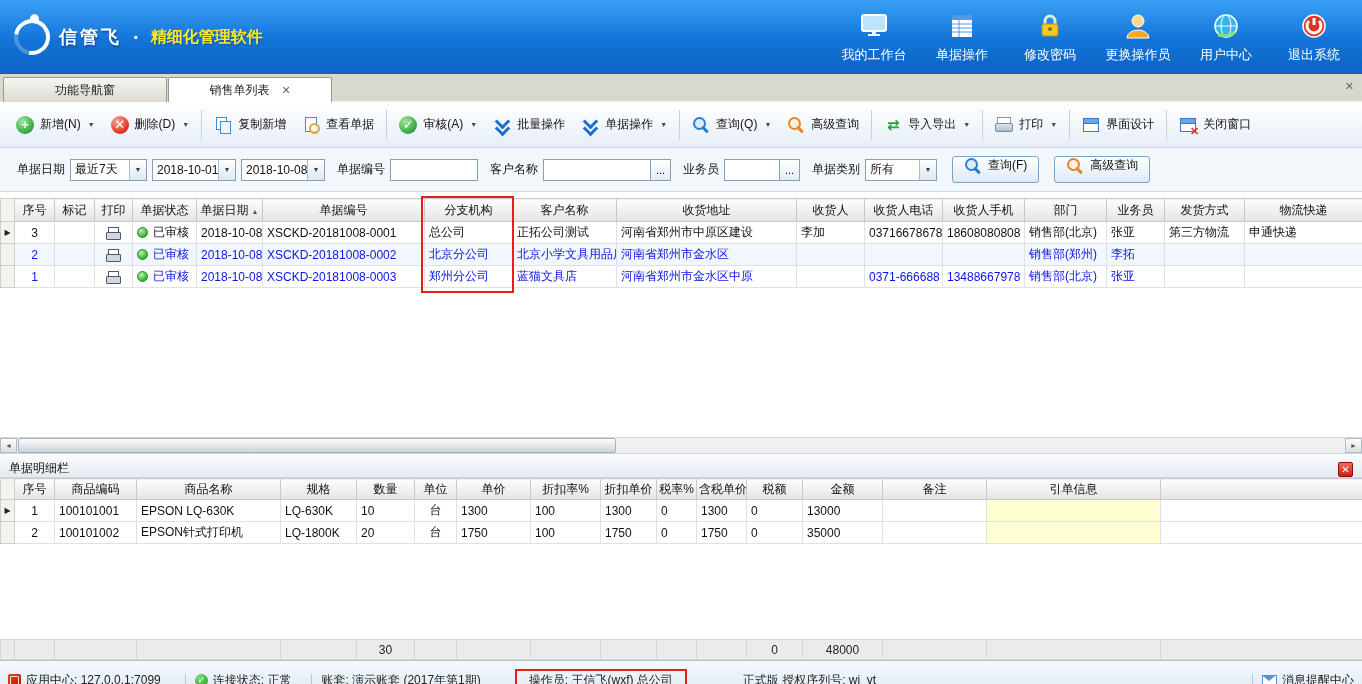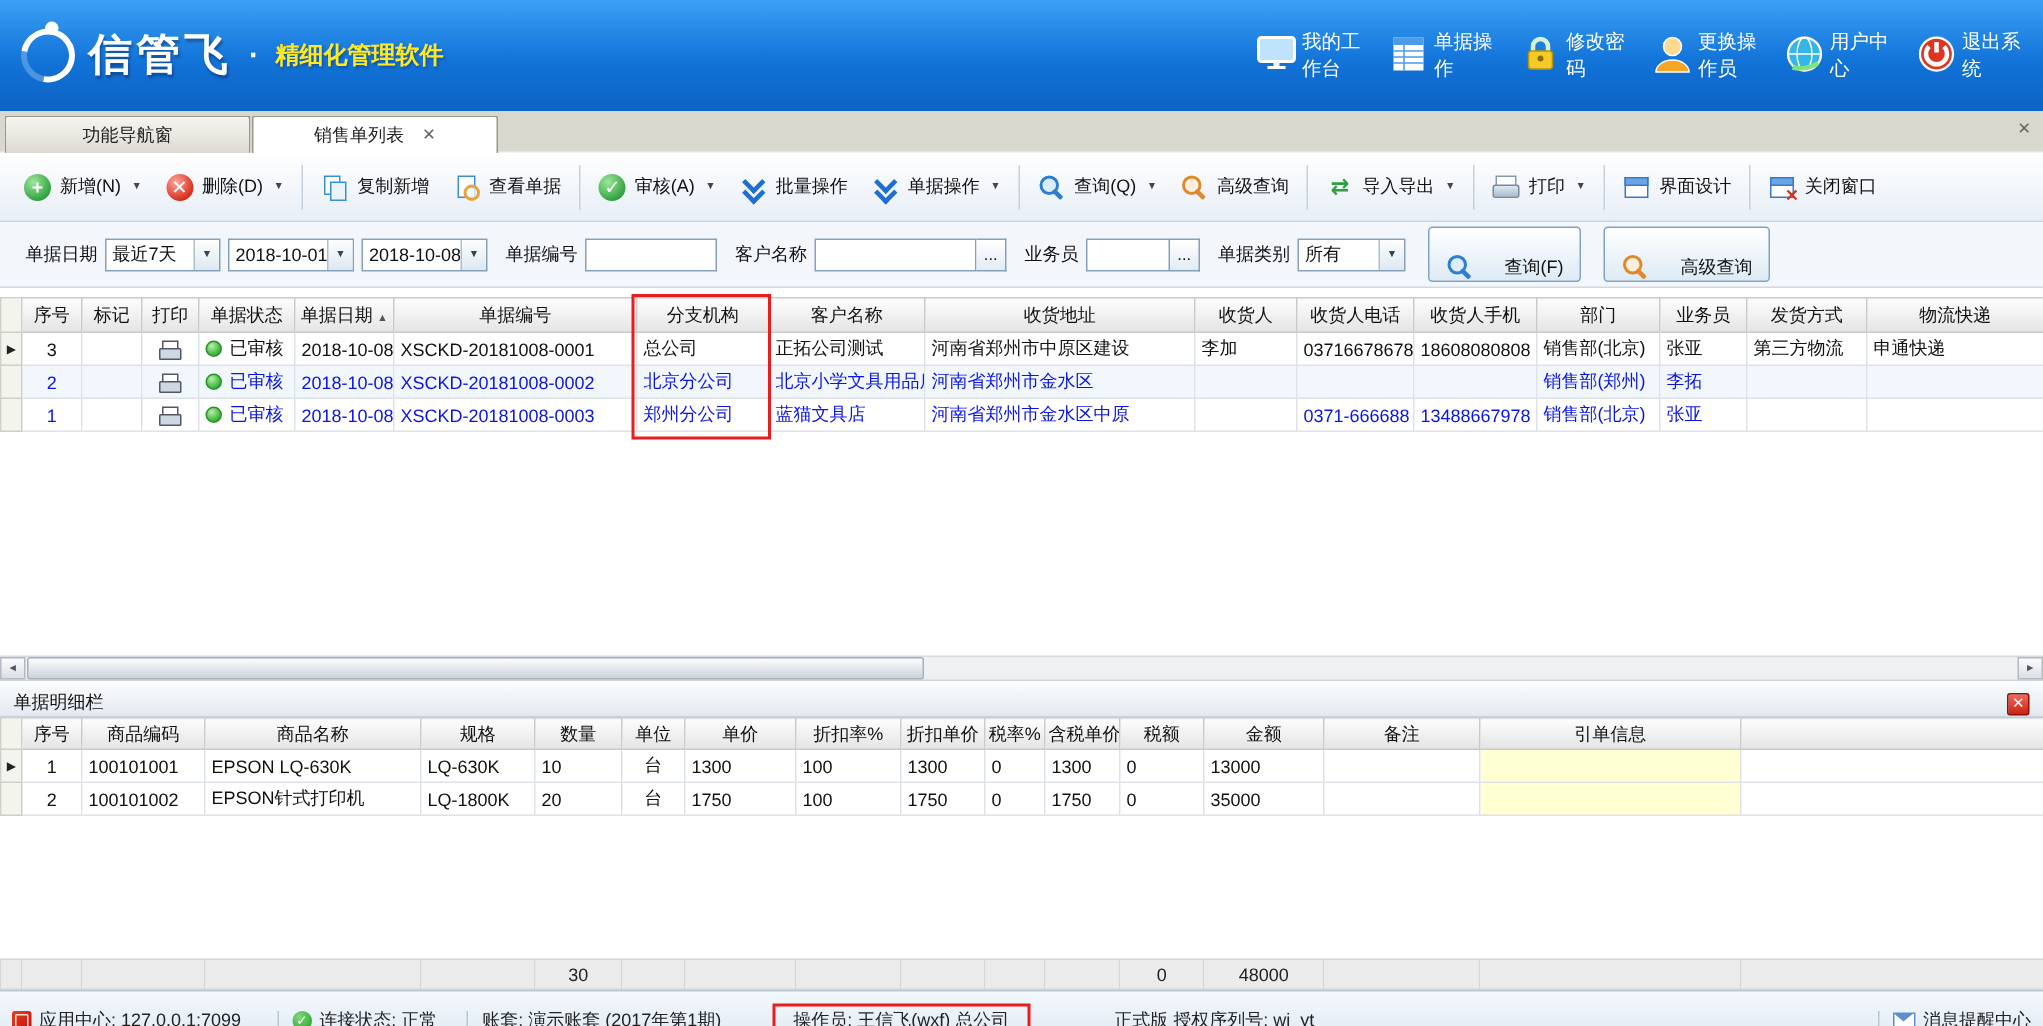--- a/index.html
+++ b/index.html
@@ -4,25 +4,25 @@
 <style>
   *{margin:0;padding:0;box-sizing:border-box}
   body{width:1362px;height:684px;overflow:hidden;font-family:"Liberation Sans","DejaVu Sans",sans-serif;font-size:12px;color:#111;background:#fff}
   .app{width:1362px;height:684px;display:flex;flex-direction:column;position:relative}
 
   
   .hdr{flex:none;height:74px;background:linear-gradient(180deg,#3aa0f5,#1273d8 55%,#0c63c4);display:flex;align-items:center;justify-content:space-between;padding:0 10px 0 14px}
   .logo{display:flex;align-items:center;gap:9px}
   .logo-mark{width:36px;height:36px;border-radius:50%;border:4px solid #fff;border-left-color:rgba(255,255,255,.25);transform:rotate(-35deg);position:relative}
   .logo-mark::after{content:"";position:absolute;right:-3px;top:-4px;width:9px;height:9px;border-radius:50%;background:#fff}
-  .logo-title{color:#fff;font-size:29px;font-weight:bold;letter-spacing:3px;text-shadow:1px 2px 2px rgba(0,0,40,.35)}
+  .logo-title{color:#fff;font-size:18px;font-weight:bold;letter-spacing:3px;text-shadow:1px 2px 2px rgba(0,0,40,.35)}
   .logo-sep{color:#fff;font-size:20px;font-weight:bold;margin:0 2px}
   .logo-sub{color:#ffe924;font-size:16px;font-weight:bold;text-shadow:1px 1px 2px rgba(0,0,40,.3)}
   .hnav{display:flex;gap:12px}
-  .hitem{width:76px;display:flex;flex-direction:row;align-items:center;gap:2px;color:#fff;font-size:13px;cursor:pointer}
+  .hitem{width:76px;display:flex;flex-direction:column;align-items:center;gap:2px;color:#fff;font-size:13px;cursor:pointer}
 
   
   .tabs{flex:none;height:28px;background:#d8d8cf;display:flex;padding:3px 3px 0;position:relative;border-bottom:1px solid #f2f2ec}
   .tab{height:25px;min-width:164px;display:flex;align-items:center;justify-content:center;gap:12px;border:1px solid #98988e;border-bottom:none;border-radius:2px 2px 0 0;background:linear-gradient(#f6f5f0,#dcdad2);margin-right:1px;padding:0 10px;color:#222}
   .tab.active{background:#fff}
   .tab .x,.strip-x{color:#666;font-size:11px;line-height:11px}
   .strip-x{position:absolute;right:8px;top:7px}
 
   
   .tbar{flex:none;height:46px;background:linear-gradient(#ffffff,#e7eef7);border-bottom:1px solid #c8d4e2;display:flex;align-items:center;padding:0 8px}
@@ -51,21 +51,21 @@
   .ti-closewin i{position:absolute;right:-2px;bottom:-3px;color:#d43322;font:bold 11px/11px "Liberation Sans",sans-serif;font-style:normal}
 
   
   .fbar{flex:none;height:44px;background:#f3f7fb;border-bottom:1px solid #cfd9e4;display:flex;align-items:center;padding:0 10px;gap:5px}
   .flab{margin-left:7px;white-space:nowrap}
   .combo{height:22px;background:#fff;border:1px solid #86a0ba;display:flex;align-items:center;flex:none}
   .combo .val{padding:0 4px;flex:1;white-space:nowrap;overflow:hidden}
   .combo .dd{width:17px;align-self:stretch;background:linear-gradient(#fefefe,#dde8f2);border-left:1px solid #aebecd;display:flex;align-items:center;justify-content:center;font-size:7px;color:#345}
   input.fin{height:22px;border:1px solid #86a0ba;padding:0 4px;font:inherit;background:#fff}
   .browse{width:20px;height:22px;border:1px solid #86a0ba;border-left:none;background:linear-gradient(#fff,#e2ebf4);display:flex;align-items:center;justify-content:center;font-size:11px;line-height:8px;flex:none}
-  .qbtn{display:flex;align-items:flex-end;gap:21px;height:37px;padding:0 11px;border:1px solid #7fa3c4;border-radius:3px;background:linear-gradient(#ffffff,#ddeaf5);margin-left:10px;white-space:nowrap;cursor:pointer}
+  .qbtn{display:flex;align-items:flex-start;gap:6px;height:27px;padding:0 11px;border:1px solid #7fa3c4;border-radius:3px;background:linear-gradient(#ffffff,#ddeaf5);margin-left:10px;white-space:nowrap;cursor:pointer}
   .w74{width:77px}.w84{width:84px}.w72{width:72px}.iw88{width:88px}.iw108{width:108px}.iw56{width:56px}
   .hflex{display:flex;flex:none}
 
   
   .gridwrap{flex:none;height:246px;background:#fff;position:relative;padding-top:6px;border-bottom:1px solid #d4dae0}
   table.grid{border-collapse:collapse;table-layout:fixed;width:1362px}
   .grid th{height:23px;background:linear-gradient(#fdfdfd,#e4e4e4);border:1px solid #c9c9c9;font-weight:normal;padding:0 2px;white-space:nowrap;overflow:hidden;text-align:center}
   .grid td{height:22px;border:1px solid #dde2e8;padding:0 4px;white-space:nowrap;overflow:hidden}
   .grid td.sel,.grid th.sel{background:#f4f4ef;border-color:#cfcfc8;padding:0;text-align:center;font-size:8px;color:#222}
   .tc{text-align:center}

